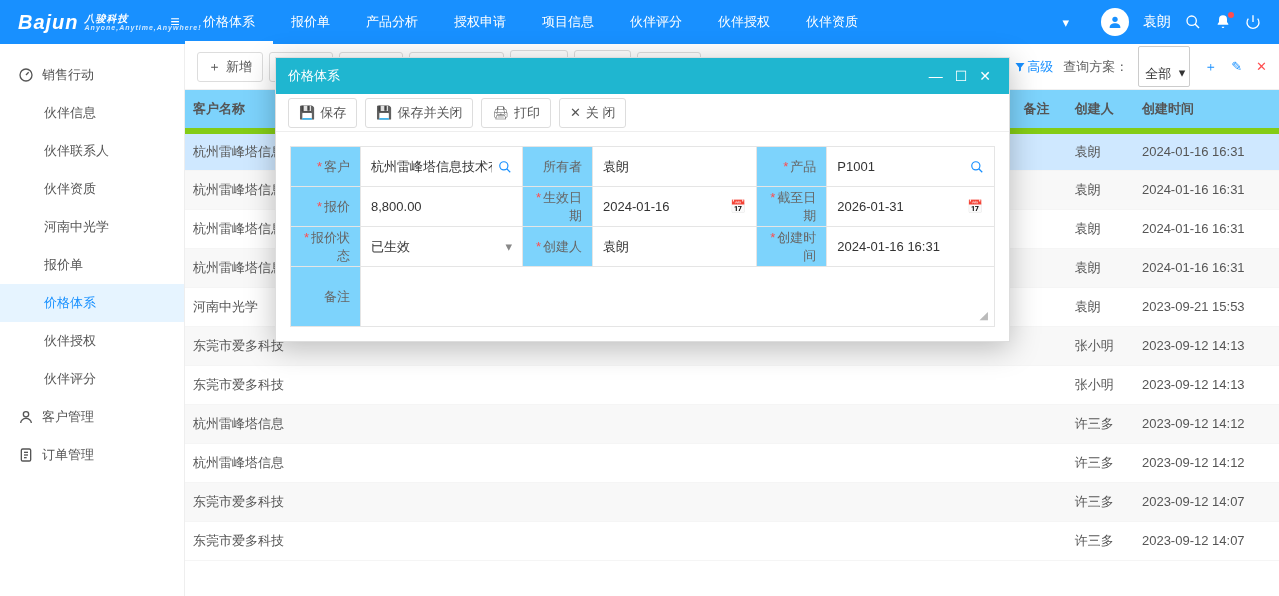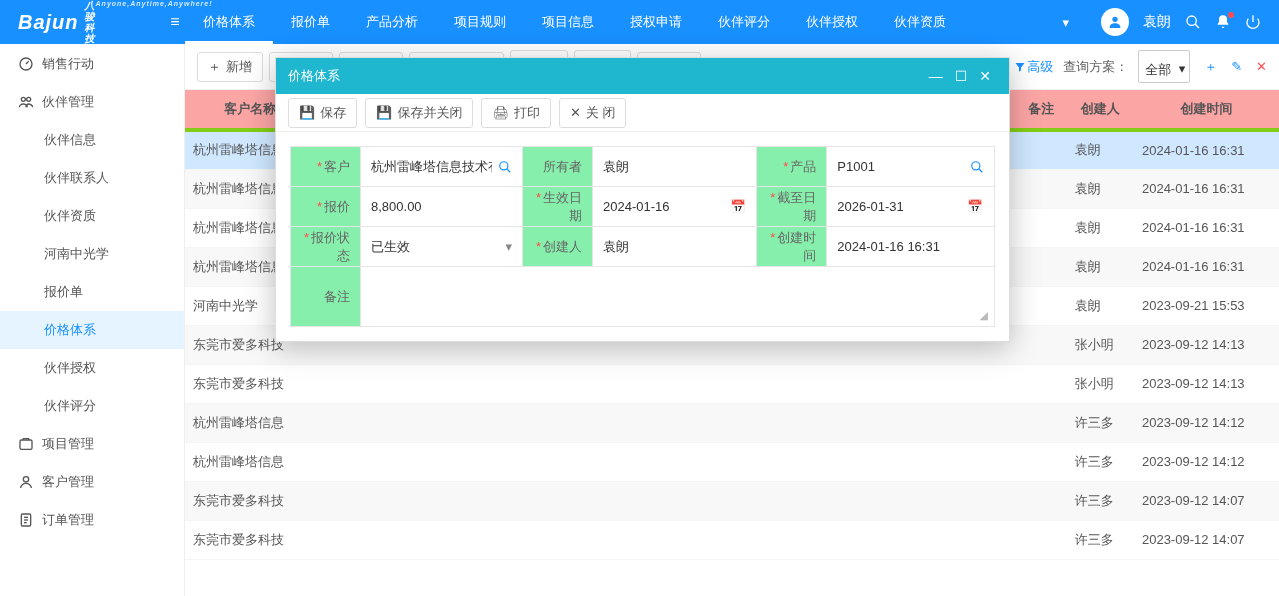--- a/index.html
+++ b/index.html
@@ -11,82 +11,81 @@
 .navtabs .tab { padding:0 18px; display:flex; align-items:center; cursor:pointer; font-size:13px; position:relative; }
 .navtabs .tab.active::after { content:""; position:absolute; left:0; right:0; bottom:0; height:3px; background:#fff; }
 .nav-more { padding:0 14px; display:flex; align-items:center; cursor:pointer; }
 .user-area { display:flex; align-items:center; gap:14px; padding:0 18px; }
 .avatar { width:28px; height:28px; border-radius:50%; background:#fff; display:flex; align-items:center; justify-content:center; color:#1890ff; }
 .username { font-size:14px; }
 .icon-btn { cursor:pointer; font-size:15px; color:#fff; }
 .bell { position:relative; }
 .bell .dot { position:absolute; top:-2px; right:-3px; width:6px; height:6px; background:#ff4d4f; border-radius:50%; }
 .main { display:flex; height:552px; }
-.sidebar { width:185px; border-right:1px solid #eee; overflow-y:auto; padding-top:1px; }
+.sidebar { width:185px; border-right:1px solid #eee; overflow-y:auto; padding-top:12px; }
 .side-item { display:flex; align-items:center; gap:8px; padding:10px 18px; cursor:pointer; color:#555; }
 .side-sub { padding-left:44px; }
 .side-item.active { background:#e6f4ff; color:#1890ff; }
 .content { flex:1; display:flex; flex-direction:column; position:relative; }
 .toolbar { height:46px; display:flex; align-items:center; gap:6px; padding:0 12px; border-bottom:1px solid #f0f0f0; }
 .tbtn { display:flex; align-items:center; gap:5px; padding:5px 10px; border:1px solid #ddd; border-radius:3px; cursor:pointer; color:#555; background:#fff; }
 .toolbar-spacer { flex:1; }
 .search-box { width:160px; border:none; border-bottom:1px solid #ccc; padding:4px 4px 4px 22px; background:transparent; outline:none; }
 .search-wrap { position:relative; }
 .search-wrap .icn { position:absolute; left:2px; top:4px; color:#999; }
 .adv-link { color:#1890ff; cursor:pointer; margin-left:10px; display:flex; align-items:center; gap:1px; }
 .scheme-lbl { margin-left:4px; color:#666; }
-.scheme-sel { border:1px solid #ccc; padding:10px 18px 3px 6px; border-radius:2px; margin-left:4px; cursor:pointer; position:relative; }
+.scheme-sel { border:1px solid #ccc; padding:18px 18px 3px 6px; border-radius:2px; margin-left:4px; cursor:pointer; position:relative; }
 .mini-icn { cursor:pointer; margin-left:8px; color:#1890ff; }
 .mini-icn.red { color:#ff4d4f; }
 .grid { flex:1; overflow:auto; }
 .grid table { width:100%; border-collapse:collapse; }
-.grid th { text-align:center; padding:10px 8px; font-weight:600; color:#555; background:#fca5a5; border-bottom:4px solid #84cc16; height:40px; }
+.grid th { text-align:left; padding:10px 8px; font-weight:600; color:#555; background:#7dd3fc; border-bottom:6px solid #84cc16; height:40px; }
 .grid td { padding:0 8px; height:39px; border-bottom:1px solid #f5f5f5; color:#555; white-space:nowrap; }
 .grid tr.sel td { background:#cfe8ff; }
 .grid tr.alt td { background:#f8f8f8; }
 
 .modal { position:absolute; left:90px; top:13px; width:735px; background:#fff; box-shadow:0 6px 28px rgba(0,0,0,.25); border:1px solid #ddd; }
 .modal-head { height:36px; background:#1fb6d0; color:#fff; display:flex; align-items:center; padding:0 12px; font-size:13px; }
 .modal-head .sp { flex:1; }
 .modal-head .ctl { cursor:pointer; padding:0 6px; font-size:14px; }
 .modal-tools { height:38px; display:flex; align-items:center; gap:8px; padding:0 12px; border-bottom:1px solid #eee; }
 .modal-body { padding:14px; }
 .form-tbl { width:100%; border-collapse:collapse; }
 .form-tbl td { border:1px solid #e5e5e5; padding:0 10px; height:40px; vertical-align:middle; }
-.form-tbl .lbl { width:70px; text-align:right; color:#666; background:#86efac; }
+.form-tbl .lbl { width:70px; text-align:right; color:#666; background:#7dd3fc; }
 .form-tbl .req::before { content:"*"; color:#ff4d4f; margin-right:2px; }
 .form-tbl input, .form-tbl .val { border:none; width:100%; outline:none; font-size:13px; color:#333; background:transparent; }
 .cell-inner { display:flex; align-items:center; gap:6px; }
 .cell-inner .suffix { color:#1890ff; cursor:pointer; }
 .cell-inner .suffix.gray { color:#888; }
 .memo-cell { height:60px !important; position:relative; }
 .memo-grip { position:absolute; right:6px; bottom:4px; color:#bbb; font-size:11px; }
 svg { display:block; }
 </style>
 </head>
 <body>
 
 <div class="topbar">
   <div class="logo">
     <div>
       <div>Bajun</div>
     </div>
-    <div style="display:flex;font-size:10px;line-height:1.1">
+    <div style="display:flex;flex-direction:column;font-size:10px;line-height:1.1">
       <span>八骏科技</span>
       <span style="font-size:7px;opacity:.8">Anyone,Anytime,Anywhere!</span>
     </div>
   </div>
   <div class="menu-toggle">≡</div>
   <div class="navtabs" id="navtabs">
       <div class="tab active">价格体系</div>
       <div class="tab">报价单</div>
       <div class="tab">产品分析</div>
-      <div class="tab">项目规则</div>
+      <div class="tab">授权申请</div>
       <div class="tab">项目信息</div>
-      <div class="tab">授权申请</div>
       <div class="tab">伙伴评分</div>
       <div class="tab">伙伴授权</div>
       <div class="tab">伙伴资质</div>
     </div>
   <div class="nav-more">▾</div>
   <div class="user-area">
     <div class="avatar">
       <svg width="16" height="16" viewBox="0 0 24 24" fill="currentColor">
           <circle cx="12" cy="8" r="4"></circle>
           <path d="M4 20c0-4 4-6 8-6s8 2 8 6v1H4z"></path>
@@ -119,47 +118,28 @@
   <div class="sidebar" id="sidebar">
       <div class="side-item">
         <span>
           <svg width="16" height="16" viewBox="0 0 24 24" fill="none" stroke="currentColor" stroke-width="2">
             <circle cx="12" cy="12" r="9"></circle>
             <path d="M12 12l4-4"></path>
           </svg>
         </span>
         <span>销售行动</span>
       </div>
-      <div class="side-item">
-        <span>
-          <svg width="16" height="16" viewBox="0 0 24 24" fill="none" stroke="currentColor" stroke-width="2">
-            <circle cx="8" cy="8" r="3"></circle>
-            <circle cx="16" cy="8" r="3"></circle>
-            <path d="M2 20c0-3 3-5 6-5s6 2 6 5M12 20c0-3 2-5 4-5s6 2 6 5"></path>
-          </svg>
-        </span>
-        <span>伙伴管理</span>
-      </div>
       <div class="side-item side-sub">伙伴信息</div>
       <div class="side-item side-sub">伙伴联系人</div>
       <div class="side-item side-sub">伙伴资质</div>
       <div class="side-item side-sub">河南中光学</div>
       <div class="side-item side-sub">报价单</div>
       <div class="side-item side-sub active">价格体系</div>
       <div class="side-item side-sub">伙伴授权</div>
       <div class="side-item side-sub">伙伴评分</div>
-      <div class="side-item">
-        <span>
-          <svg width="16" height="16" viewBox="0 0 24 24" fill="none" stroke="currentColor" stroke-width="2">
-            <rect x="3" y="6" width="18" height="14" rx="2"></rect>
-            <path d="M8 6V4h8v2"></path>
-          </svg>
-        </span>
-        <span>项目管理</span>
-      </div>
       <div class="side-item">
         <span>
           <svg width="16" height="16" viewBox="0 0 24 24" fill="none" stroke="currentColor" stroke-width="2">
             <circle cx="12" cy="8" r="4"></circle>
             <path d="M4 21c0-4 4-7 8-7s8 3 8 7"></path>
           </svg>
         </span>
         <span>客户管理</span>
       </div>
       <div class="side-item">

